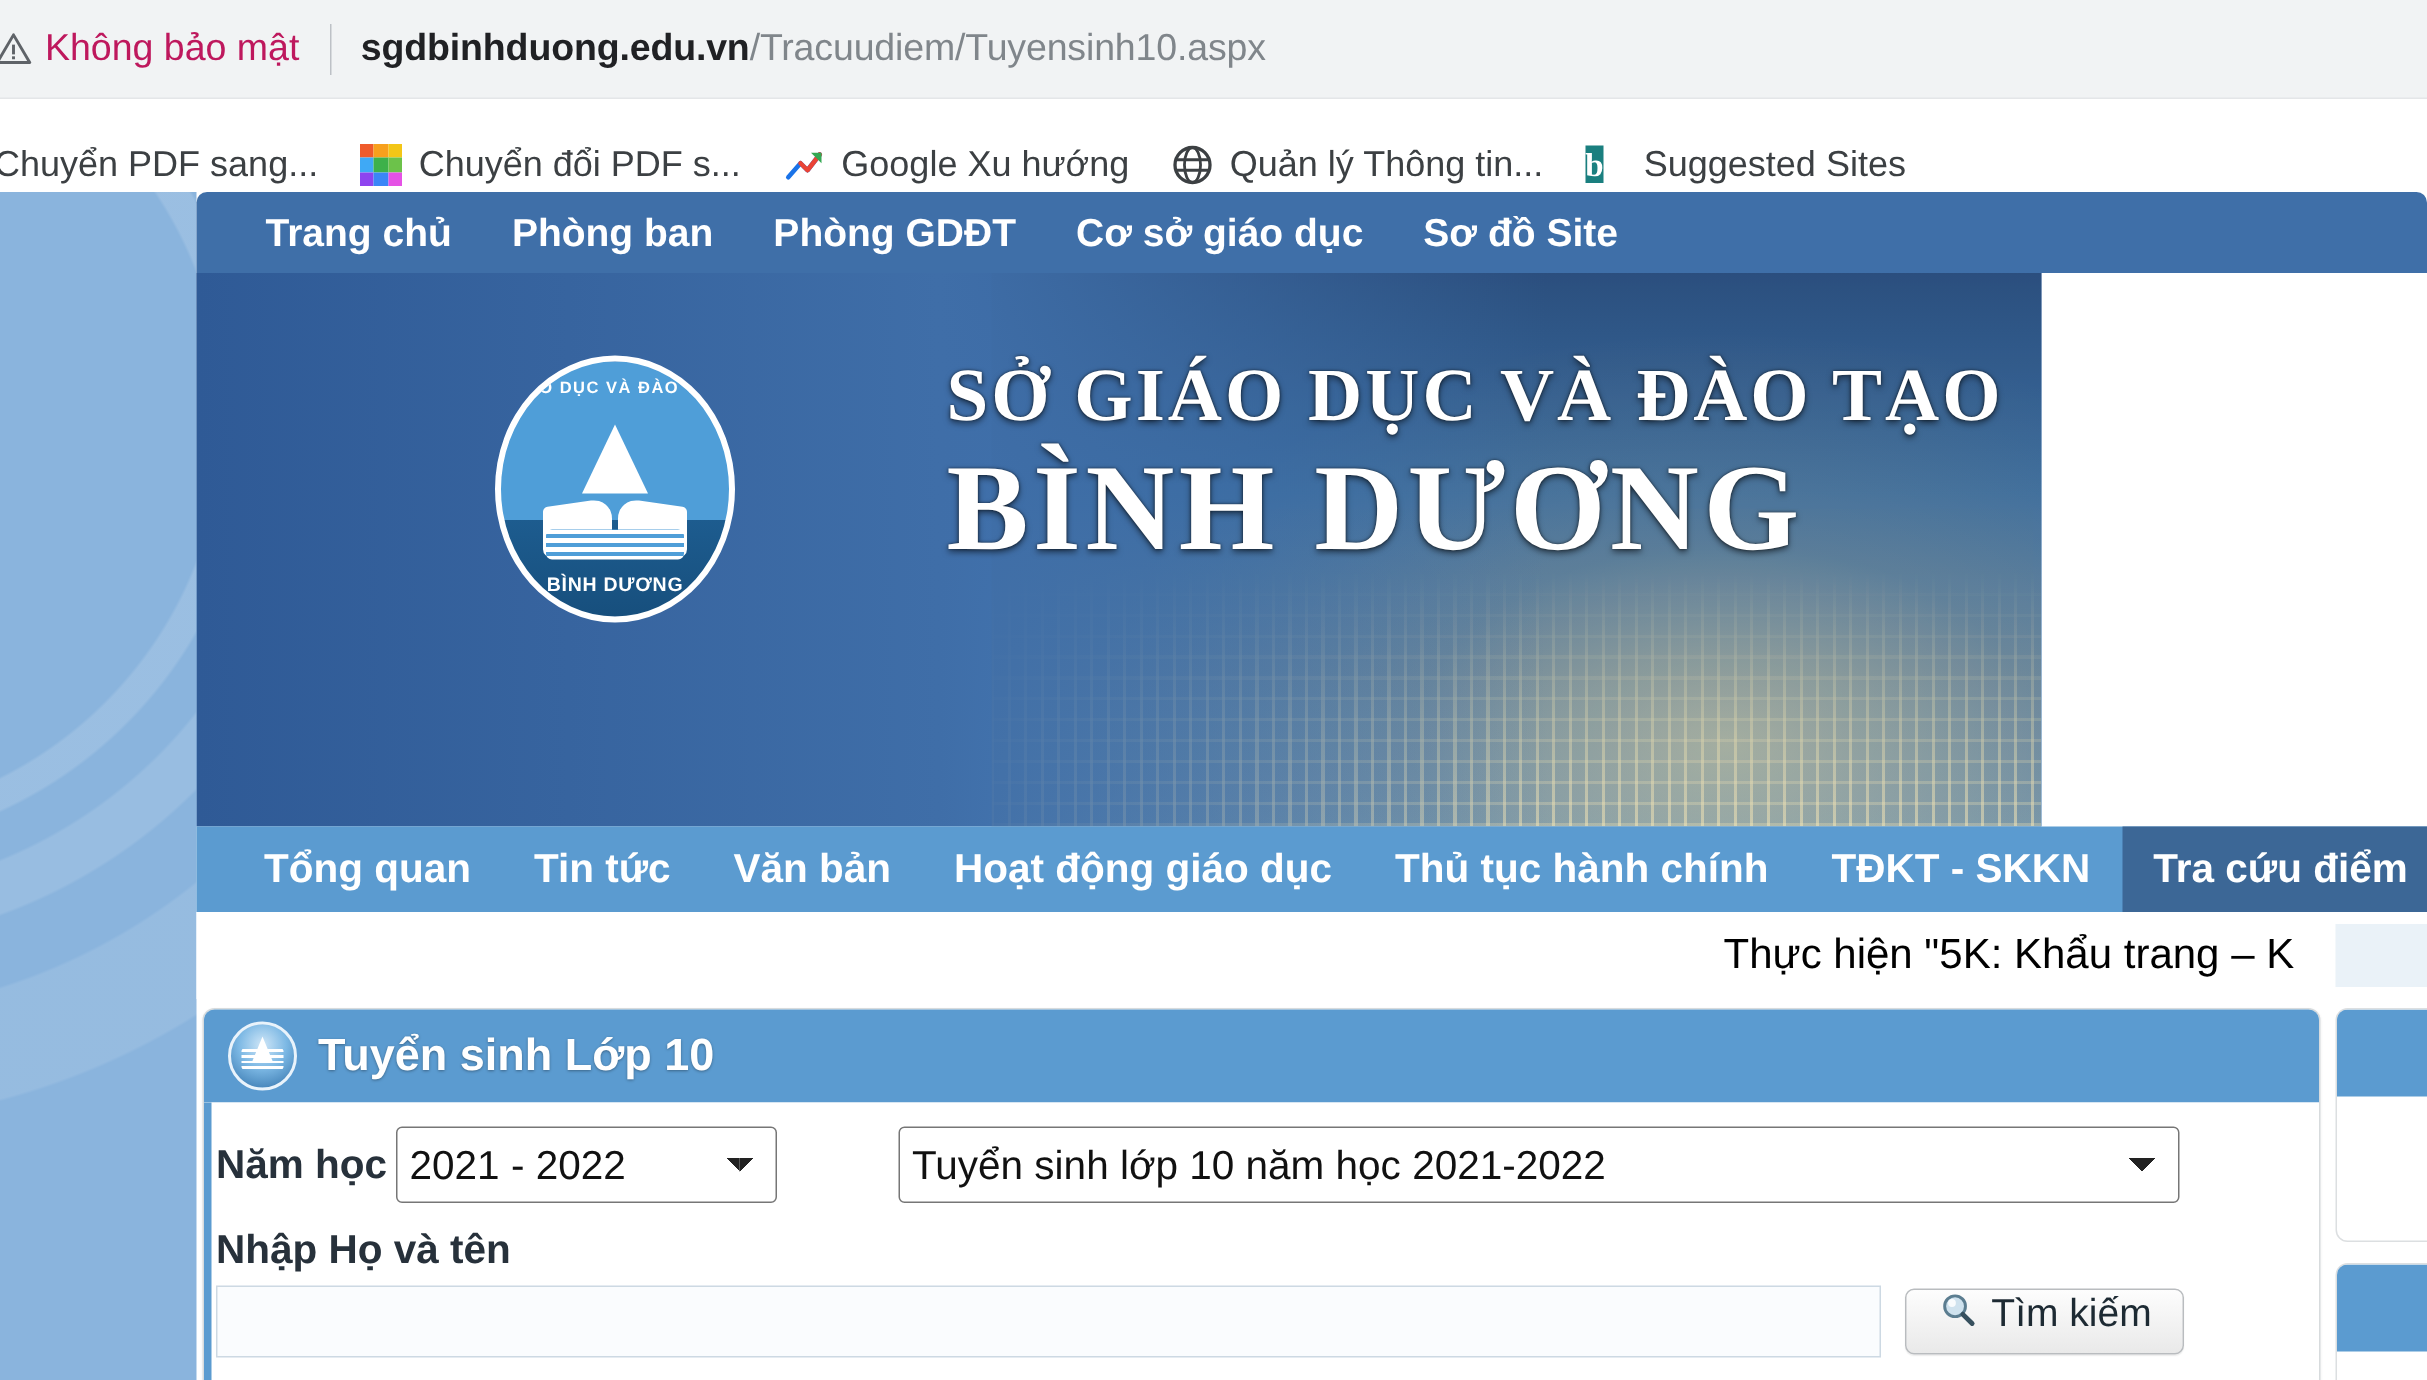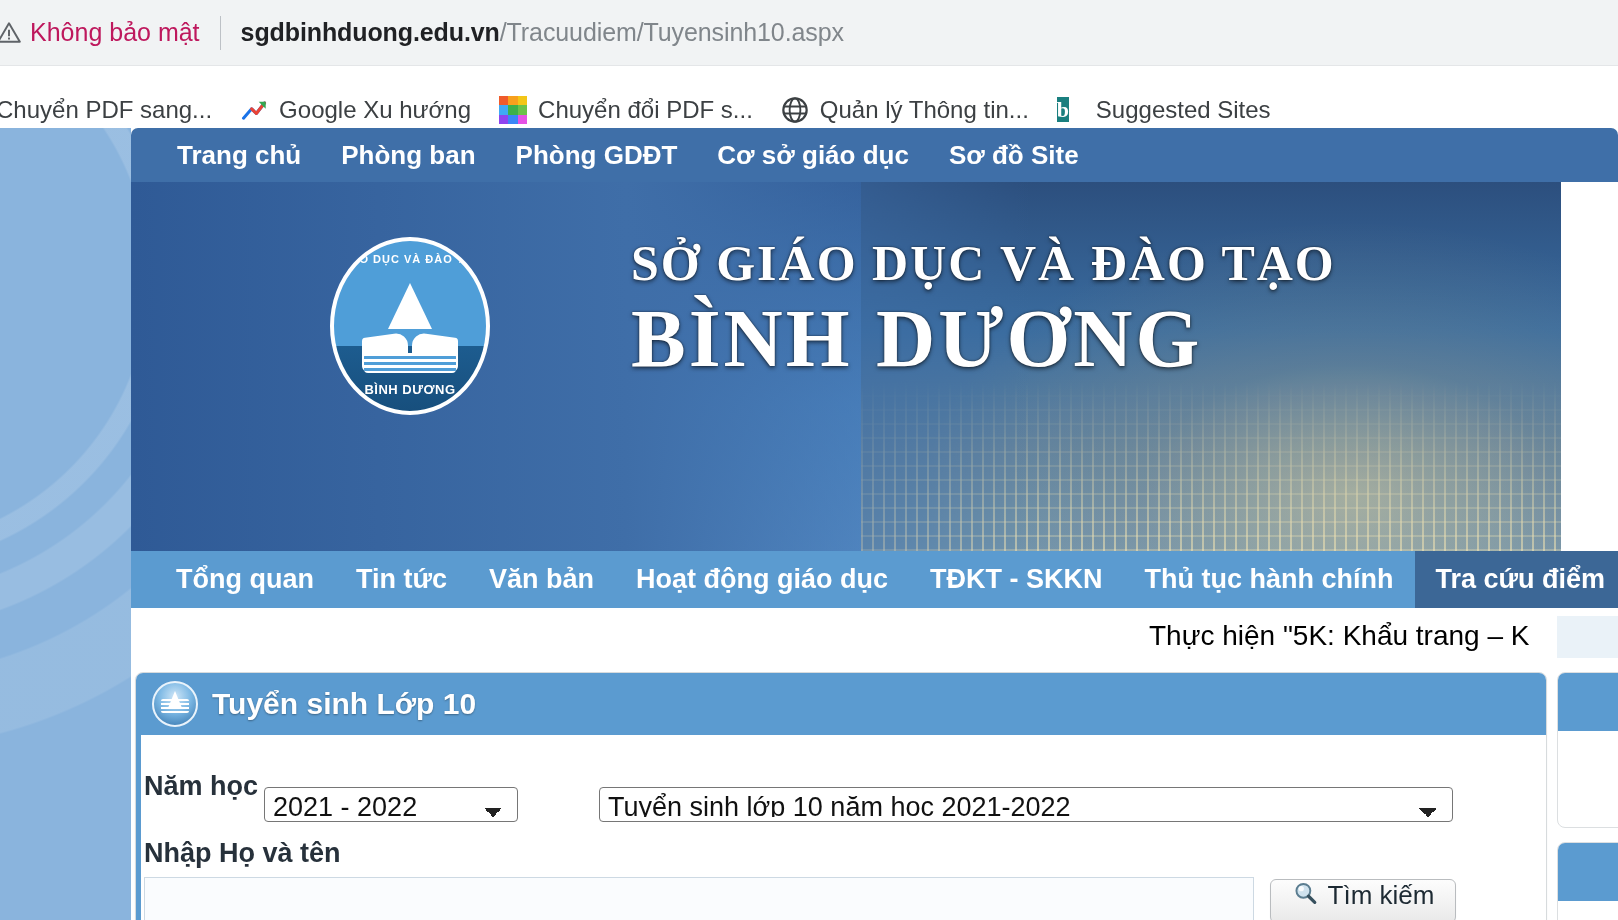--- a/index.html
+++ b/index.html
@@ -93,21 +93,21 @@
     border-radius: 7px 7px 0 0;
     display: flex; align-items: flex-end; padding-left: 26px; gap: 0;
   }
   .topnav-item {
     color: #ffffff; font-size: 26px; font-weight: bold;
     padding: 0 20px; line-height: 54px; white-space: nowrap; cursor: pointer;
   }
 
   
   .banner {
-    position: absolute; left: 0; top: 54px; width: 1430px; height: 369px;
+    position: absolute; left: 0; top: 54px; width: 1230px; height: 369px;
     overflow: hidden;
     background:
       linear-gradient(to bottom, #2f5a96 0%, #3e72ad 28%, #4d87c4 60%, #5a93ce 100%);
   }
   .banner-city {
     position: absolute; right: 0; top: 0; width: 700px; height: 369px;
     background:
       radial-gradient(ellipse at 70% 85%, rgba(255,225,150,.45) 0%, rgba(255,200,110,.12) 30%, rgba(0,0,0,0) 62%),
       linear-gradient(to bottom, #2c4f7d 0%, #3a6c9e 40%, #5b7f9e 72%, #6d92ad 100%);
     opacity: .95;
@@ -240,29 +240,28 @@
     display: flex; align-items: center; padding-left: 8px; gap: 0;
   }
   .field-label {
     font-size: 27px; font-weight: bold; color: #27313b; white-space: nowrap;
   }
   select.ctrl {
     font-family: "Liberation Sans", sans-serif;
     font-size: 27px; color: #111;
     border: 1px solid #767676; border-radius: 4px;
     background: #ffffff; padding: 4px 8px;
-    height: 35px;
+    height: 51px;
     -webkit-appearance: none; appearance: none;
     background-image:
       linear-gradient(45deg, transparent 50%, #222 50%),
       linear-gradient(135deg, #222 50%, transparent 50%);
     background-position: calc(100% - 24px) 20px, calc(100% - 15px) 20px;
     background-size: 9px 9px, 9px 9px;
     background-repeat: no-repeat;
-    margin-top: 36px;
   }
   .sel-year { width: 254px; margin-left: 6px; }
   .sel-exam { width: 854px; margin-left: 81px; padding-left: 12px; }
 
   .label-name {
     font-size: 27px; font-weight: bold; color: #27313b;
     padding-left: 8px; margin-top: 16px;
   }
   .search-row {
     display: flex; align-items: center; margin-top: 8px; padding-left: 8px; gap: 16px;
@@ -322,51 +321,51 @@
     <div class="omni-sep"></div>
     <div class="url-wrap">
       <span class="url-host">sgdbinhduong.edu.vn</span><span class="url-path">/Tracuudiem/Tuyensinh10.aspx</span>
     </div>
   </div>
 
   <div class="bookmarks-bar">
 
     <div class="bm" style="margin-left:-18px;">
       <span class="bm-label">Chuyển PDF sang...</span>
-    </div>
-
-    <div class="bm">
-      <span class="bm-ico ico-trend">
-        <svg viewBox="0 0 24 24" width="28" height="28">
-          <path d="M3 19 L10 11 L14 15 L21 6" fill="none" stroke="#1a73e8" stroke-width="2.6" stroke-linecap="round" stroke-linejoin="round"></path>
-          <path d="M10 11 L14 15 L21 6" fill="none" stroke="#ea4335" stroke-width="2.6" stroke-linecap="round" stroke-linejoin="round"></path>
-          <path d="M16 5 L22 5 L22 11 Z" fill="#34a853"></path>
-        </svg>
-      </span>
-      <span class="bm-label">Google Xu hướng</span>
     </div>
 
     <div class="bm">
       <span class="bm-ico">
         <span class="ico-grid">
           <i style="background:#ef5b2b"></i>
             <i style="background:#f7a01d"></i>
             <i style="background:#f3c617"></i>
           <i style="background:#3fa9f5"></i>
             <i style="background:#3db14a"></i>
             <i style="background:#6cc24a"></i>
           <i style="background:#8e44ef"></i>
             <i style="background:#3b86f7"></i>
             <i style="background:#e552e5"></i>
         </span>
       </span>
       <span class="bm-label">Chuyển đổi PDF s...</span>
     </div>
 
     <div class="bm">
+      <span class="bm-ico ico-trend">
+        <svg viewBox="0 0 24 24" width="28" height="28">
+          <path d="M3 19 L10 11 L14 15 L21 6" fill="none" stroke="#1a73e8" stroke-width="2.6" stroke-linecap="round" stroke-linejoin="round"></path>
+          <path d="M10 11 L14 15 L21 6" fill="none" stroke="#ea4335" stroke-width="2.6" stroke-linecap="round" stroke-linejoin="round"></path>
+          <path d="M16 5 L22 5 L22 11 Z" fill="#34a853"></path>
+        </svg>
+      </span>
+      <span class="bm-label">Google Xu hướng</span>
+    </div>
+
+    <div class="bm">
       <span class="bm-ico ico-globe">
         <svg viewBox="0 0 24 24">
           <circle cx="12" cy="12" r="10" fill="none" stroke="#3c4043" stroke-width="1.9"></circle>
           <ellipse cx="12" cy="12" rx="4.6" ry="10" fill="none" stroke="#3c4043" stroke-width="1.6"></ellipse>
           <path d="M2.4 9 H21.6 M2.4 15 H21.6" stroke="#3c4043" stroke-width="1.6" fill="none"></path>
         </svg>
       </span>
       <span class="bm-label">Quản lý Thông tin...</span>
     </div>
 
@@ -409,22 +408,22 @@
           <div class="l1">SỞ GIÁO DỤC VÀ ĐÀO TẠO</div>
           <div class="l2">BÌNH DƯƠNG</div>
         </div>
       </div>
 
       <div class="subnav">
         <div class="subnav-item">Tổng quan</div>
         <div class="subnav-item">Tin tức</div>
         <div class="subnav-item">Văn bản</div>
         <div class="subnav-item">Hoạt động giáo dục</div>
+        <div class="subnav-item">Thủ tục hành chính</div>
         <div class="subnav-item">TĐKT - SKKN</div>
-        <div class="subnav-item">Thủ tục hành chính</div>
         <div class="subnav-item active">Tra cứu điểm</div>
       </div>
 
       <div class="marquee-strip">
         <div class="marquee-text">Thực hiện "5K: Khẩu trang – K</div>
       </div>
 
       <div class="panel">
         <div class="panel-left-accent"></div>
 

